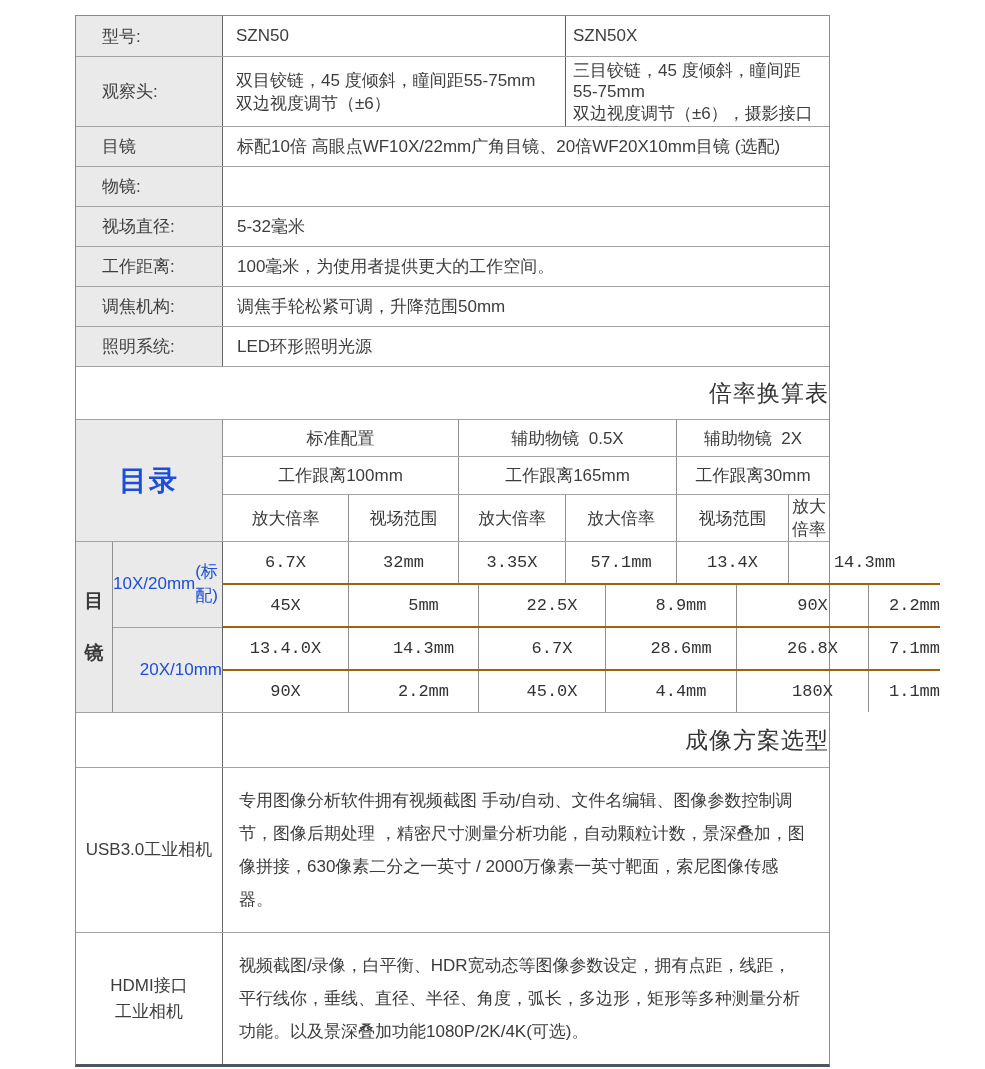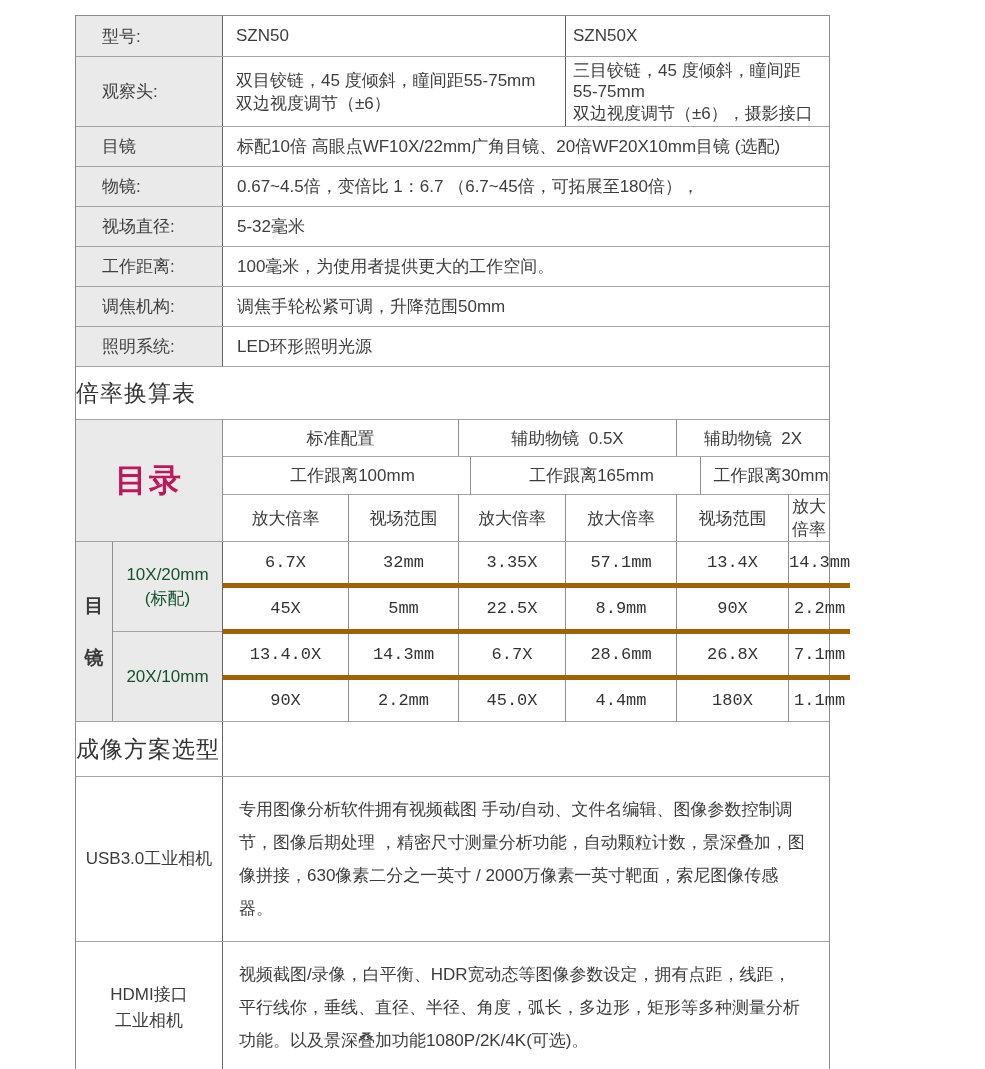--- a/index.html
+++ b/index.html
@@ -37,63 +37,63 @@
   .split-b{flex:1;padding-left:7px;padding-right:6px;}
   .two-line span{display:block;}
   .h40{min-height:40px;}
   .h70{min-height:70px;}
   .h38{min-height:38px;}
 
   
   .title-row{position:relative;min-height:53px;display:flex;align-items:center;}
   .title-text{
     position:absolute;left:0;right:0;top:50%;transform:translateY(-50%);
-    text-align:left;font-size:23px;color:#333;letter-spacing:1px;
+    text-align:right;font-size:23px;color:#333;letter-spacing:1px;
   }
   .title-row2{min-height:55px;}
   .ghost-label{width:147px;flex:0 0 147px;border-right:1px solid #666;height:100%;position:absolute;left:0;top:0;}
 
   
   .mag-header{display:flex;border-top:1px solid #a3a3a3;}
   .corner-cell{
     width:147px;flex:0 0 147px;background:#eaeaea;
     border-right:1px solid #8f8f8f;
     display:flex;align-items:center;justify-content:center;
-    font-size:32px;font-weight:bold;color:#be185d;letter-spacing:2px;
+    font-size:28px;font-weight:bold;color:#1d4ed8;letter-spacing:2px;
   }
   .header-rows{flex:1;display:flex;flex-direction:column;text-align:center;}
   .hrow{display:flex;}
   .hrow + .hrow{border-top:1px solid #a3a3a3;}
   .hcell{
     display:flex;align-items:center;justify-content:center;
     font-size:17px;min-height:36px;border-right:1px solid #8f8f8f;
     white-space:pre-wrap;color:#3c3c3c;
   }
   .hcell:last-child{border-right:none;}
   .g1{flex:0 0 236px;} .g2{flex:0 0 218px;} .g3{flex:1;}
   .c1{flex:0 0 126px;} .c2{flex:0 0 110px;} .c3{flex:0 0 107px;}
   .c4{flex:0 0 111px;} .c5{flex:0 0 112px;} .c6{flex:1;}
-  .h37{min-height:37px;margin-left:12px;}
+  .h37{min-height:37px;}
 
   .mag-data{display:flex;border-top:1px solid #a3a3a3;}
   .strip-cell{
     width:37px;flex:0 0 37px;background:#eaeaea;
     border-right:1px solid #8f8f8f;
     display:flex;flex-direction:column;align-items:center;justify-content:center;
     gap:26px;font-size:19px;font-weight:bold;color:#3a3a3a;
   }
   .ep-col{width:110px;flex:0 0 110px;display:flex;flex-direction:column;background:#eaeaea;border-right:1px solid #666;}
   .ep-cell{
-    flex:1;display:flex;flex-direction:column;align-items:center;justify-content:center;
-    font-size:17px;color:#14532d;line-height:24px;
+    flex:1;display:flex;flex-direction:row;align-items:center;justify-content:flex-end;
+    font-size:17px;color:#1d4ed8;line-height:24px;
   }
   .ep-cell + .ep-cell{border-top:1px solid #a3a3a3;}
   .data-grid{flex:1;display:flex;flex-direction:column;font-family:Liberation Mono, monospace;}
   .drow{display:flex;}
-  .drow + .drow{border-top:5px solid #a16207;}
+  .drow + .drow{border-top:2px solid #a16207;gap:20px;}
   .dcell{
     display:flex;align-items:center;justify-content:center;
     min-height:41px;font-size:17px;border-right:1px solid #8f8f8f;color:#333;
   }
   .dcell:last-child{border-right:none;}
 
   
   .cam-label{
     width:147px;flex:0 0 147px;border-right:1px solid #666;
     display:flex;flex-direction:column;align-items:center;justify-content:center;
@@ -133,21 +133,20 @@
       </div>
     </div>
   </div>
 
   <div class="row h40">
     <div class="cell label-cell">目镜</div>
     <div class="cell value-cell">标配10倍 高眼点WF10X/22mm广角目镜、20倍WF20X10mm目镜 (选配)</div>
   </div>
   <div class="row h40">
     <div class="cell label-cell">物镜:</div>
-    <div class="cell value-cell">0.67~4.5倍，变倍比 1：6.7 （6.7~45倍，可拓展至180倍），</div>
   </div>
   <div class="row h40">
     <div class="cell label-cell">视场直径:</div>
     <div class="cell value-cell">5-32毫米</div>
   </div>
   <div class="row h40">
     <div class="cell label-cell">工作距离:</div>
     <div class="cell value-cell">100毫米，为使用者提供更大的工作空间。</div>
   </div>
   <div class="row h40">

